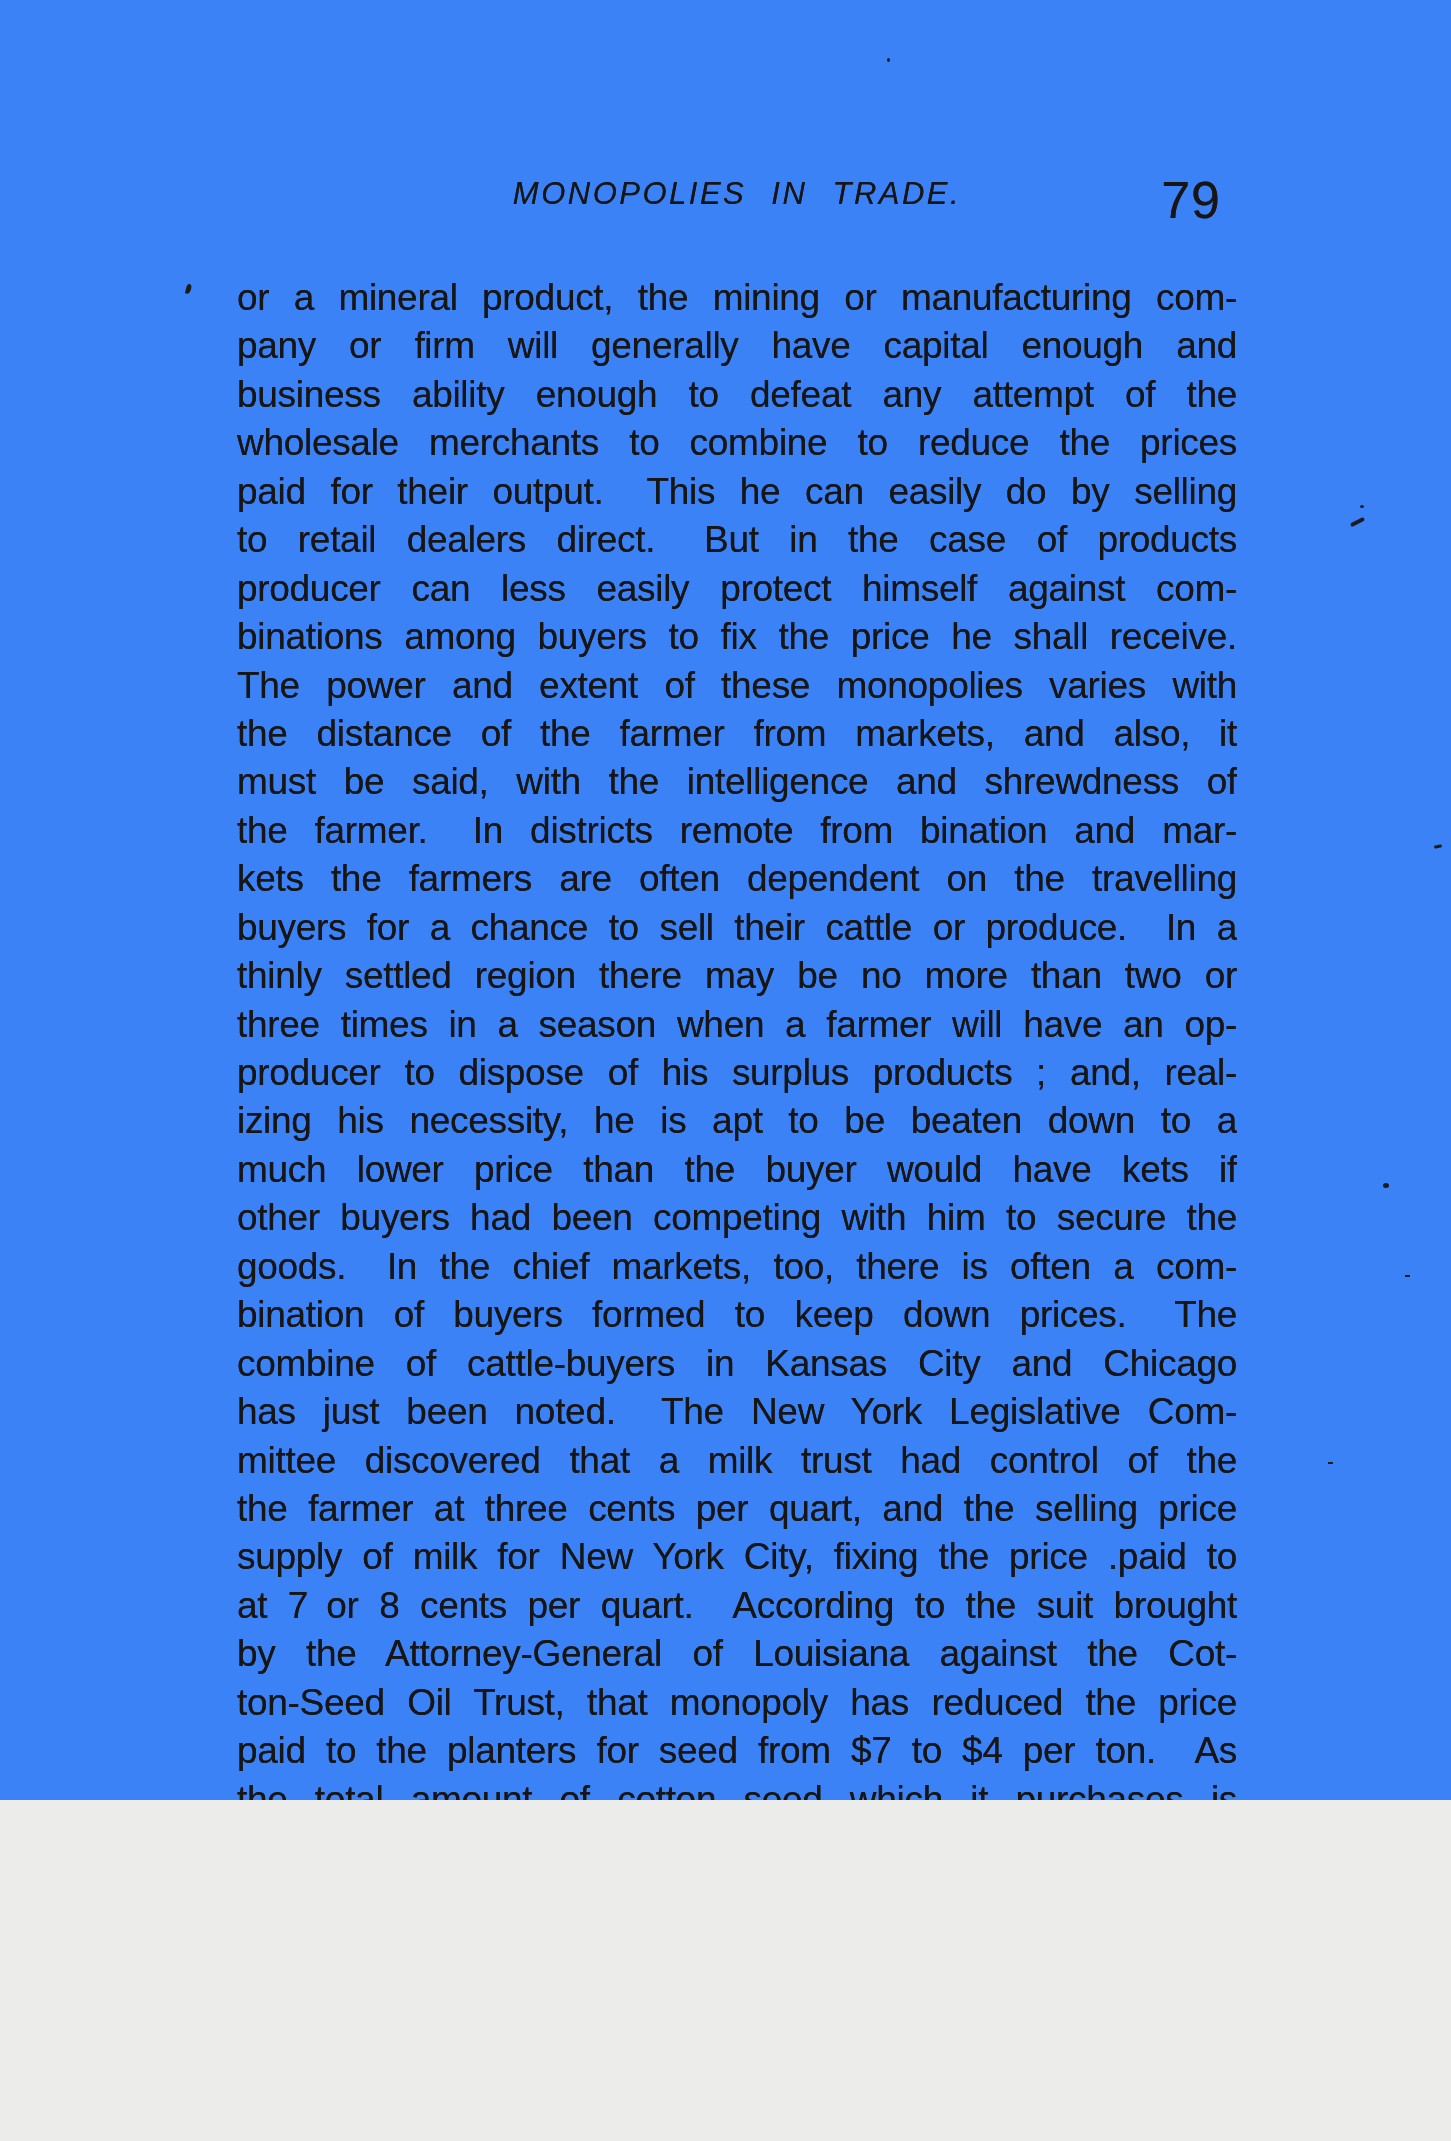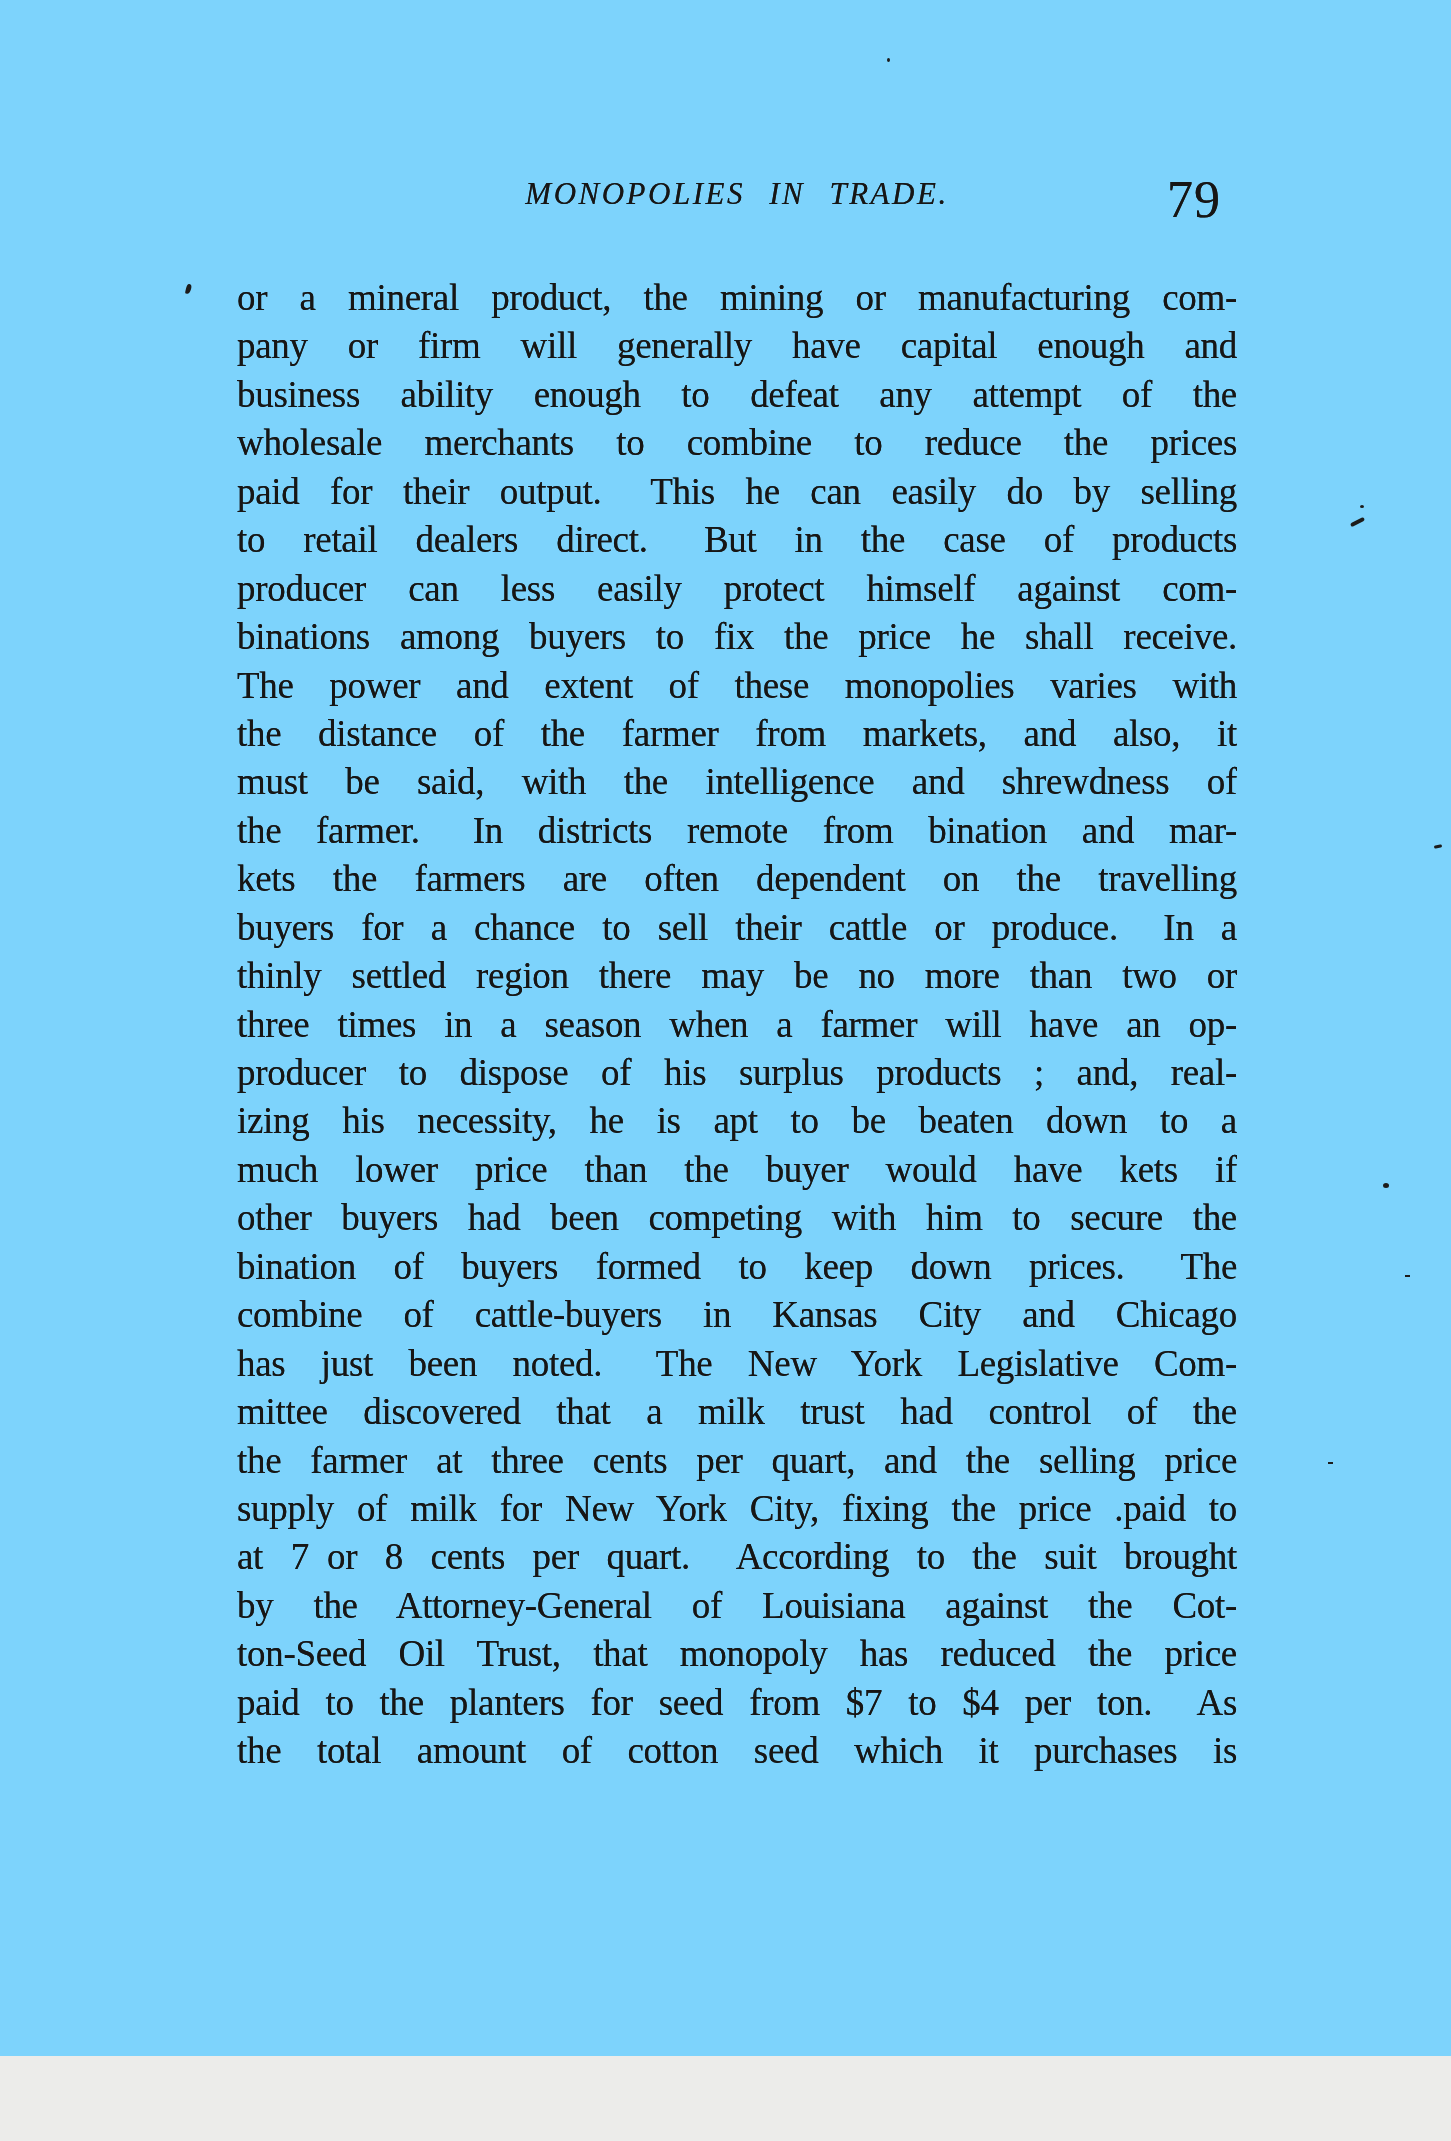--- a/index.html
+++ b/index.html
@@ -1,21 +1,21 @@
 <!DOCTYPE html>
 <html><head>
 <meta charset="utf-8">
 <style>
   html,body{margin:0;padding:0;background:#ececea;}
   .page{
     position:relative;
-    width:1451px;height:2056px;
-    background:#7dd3fc;
+    width:1451px;height:1800px;
+    background:#3b82f6;
     overflow:hidden;
-    font-family:Liberation Serif, serif;
+    font-family:Liberation Sans, sans-serif;
     color:#171615;
   }
   .running-header{
     position:absolute;left:237px;top:176px;width:1000px;height:52px;
   }
   .header-title{
     display:block;text-align:center;
     font-style:italic;
     font-size:31px;
     letter-spacing:2.5px;
@@ -81,20 +81,21 @@
       <div class="text-line">must be said, with the intelligence and shrewdness of</div>
       <div class="text-line">the farmer.  In districts remote from bination and mar-</div>
       <div class="text-line">kets the farmers are often dependent on the travelling</div>
       <div class="text-line">buyers for a chance to sell their cattle or produce.  In a</div>
       <div class="text-line">thinly settled region there may be no more than two or</div>
       <div class="text-line">three times in a season when a farmer will have an op-</div>
       <div class="text-line">producer to dispose of his surplus products ; and, real-</div>
       <div class="text-line">izing his necessity, he is apt to be beaten down to a</div>
       <div class="text-line">much lower price than the buyer would have kets if</div>
       <div class="text-line">other buyers had been competing with him to secure the</div>
+      <div class="text-line">goods.  In the chief markets, too, there is often a com-</div>
       <div class="text-line">bination of buyers formed to keep down prices.  The</div>
       <div class="text-line">combine of cattle-buyers in Kansas City and Chicago</div>
       <div class="text-line">has just been noted.  The New York Legislative Com-</div>
       <div class="text-line">mittee discovered that a milk trust had control of the</div>
       <div class="text-line">the farmer at three cents per quart, and the selling price</div>
       <div class="text-line">supply of milk for New York City, fixing the price .paid to</div>
       <div class="text-line">at 7 or 8 cents per quart.  According to the suit brought</div>
       <div class="text-line">by the Attorney-General of Louisiana against the Cot-</div>
       <div class="text-line">ton-Seed Oil Trust, that monopoly has reduced the price</div>
       <div class="text-line">paid to the planters for seed from $7 to $4 per ton.  As</div>

